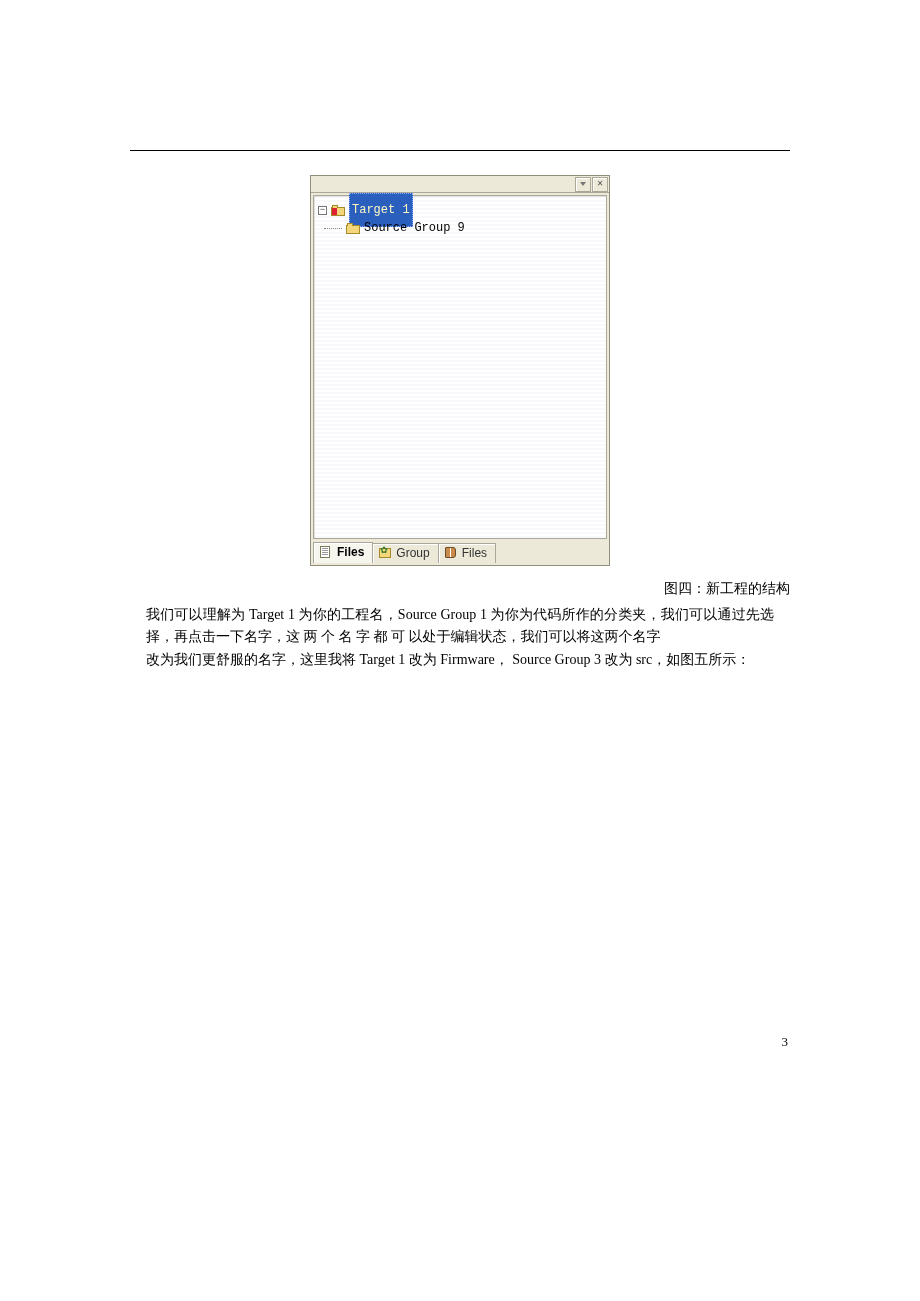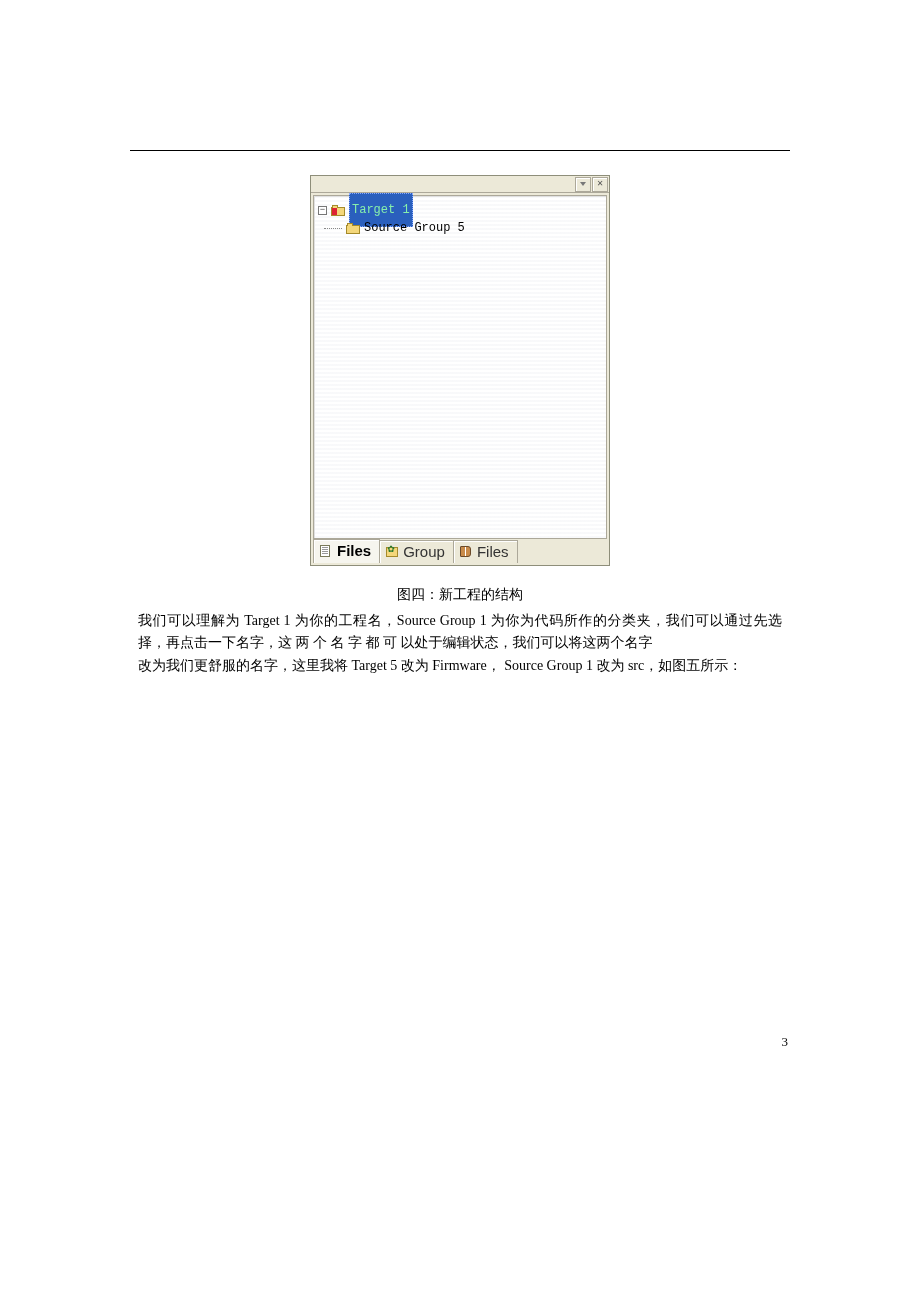--- a/index.html
+++ b/index.html
@@ -121,41 +121,41 @@
     background: #f4d77a;
     border: 1px solid #a58a2a;
     border-bottom: none;
     box-sizing: border-box;
   }
   .folder-icon.red::before {
     background: linear-gradient(90deg,#d23 0 5px,#f4d77a 5px 14px);
   }
   .sel-label {
     background: #2a5fbd;
-    color: #86efac;
+    color: #fef9c3;
     padding: 9px 2px;
     border: 1px dotted #8af;
   }
   .tabs-row {
     display: flex;
     align-items: flex-end;
     height: 22px;
     margin: 2px;
     gap: 0;
     background: #ece9d8;
   }
   .tab {
     border: 1px solid #aca899;
     border-bottom: none;
     background: #ece9d8;
     padding: 2px 8px 3px 6px;
     display: flex;
     align-items: center;
     gap: 4px;
-    font-size: 15px;
+    font-size: 12px;
     color: #333;
     box-shadow: inset 1px 1px 0 #fff;
     margin-right: -1px;
   }
   .tab.active {
     background: #f6f5ee;
     font-weight: bold;
     color: #000;
     padding-bottom: 4px;
   }
@@ -205,27 +205,27 @@
   }
   .tab-icon.books::after {
     content: "";
     position: absolute;
     left: 5px; top: 1px;
     width: 1px; height: 9px;
     background: #fff;
   }
   
   .caption {
-    text-align: center;
-    margin: 20px 0 6px 0;
+    text-align: right;
+    margin: 14px 0 6px 0;
     font-size: 14px;
   }
   .para {
     line-height: 1.55;
-    margin: 2px 8px;
+    margin: 2px 16px;
     text-align: justify;
   }
   .page-num {
     position: absolute;
     bottom: 60px;
     right: 132px;
     font-size: 13px;
     font-family: "Times New Roman", serif;
   }
 </style>
@@ -250,21 +250,21 @@
 
       <div class="tree-area">
         <div class="tree-row">
           <span class="expander">−</span>
           <span class="folder-icon red"></span>
           <span class="sel-label">Target 1</span>
         </div>
         <div class="tree-row">
           <span class="tree-indent"></span>
           <span class="folder-icon"></span>
-          <span>Source Group 5</span>
+          <span>Source Group 9</span>
         </div>
       </div>
 
       <div class="tabs-row">
         <div class="tab active">
           <span class="tab-icon files"></span>
           <span>Files</span>
         </div>
         <div class="tab">
           <span class="tab-icon regs"></span>
@@ -275,16 +275,16 @@
           <span>Files</span>
         </div>
       </div>
 
     </div>
   </div>
 
   <div class="caption">图四：新工程的结构</div>
 
   <p class="para">我们可以理解为  Target 1 为你的工程名，Source Group 1 为你为代码所作的分类夹，我们可以通过先选择，再点击一下名字，这 两 个 名 字 都 可 以处于编辑状态，我们可以将这两个名字</p>
-  <p class="para">改为我们更舒服的名字，这里我将  Target 5 改为  Firmware，  Source Group 1 改为  src，如图五所示：</p>
+  <p class="para">改为我们更舒服的名字，这里我将  Target 1 改为  Firmware，  Source Group 3 改为  src，如图五所示：</p>
 
   <div class="page-num">3</div>
 </div>
 
 </body></html>

